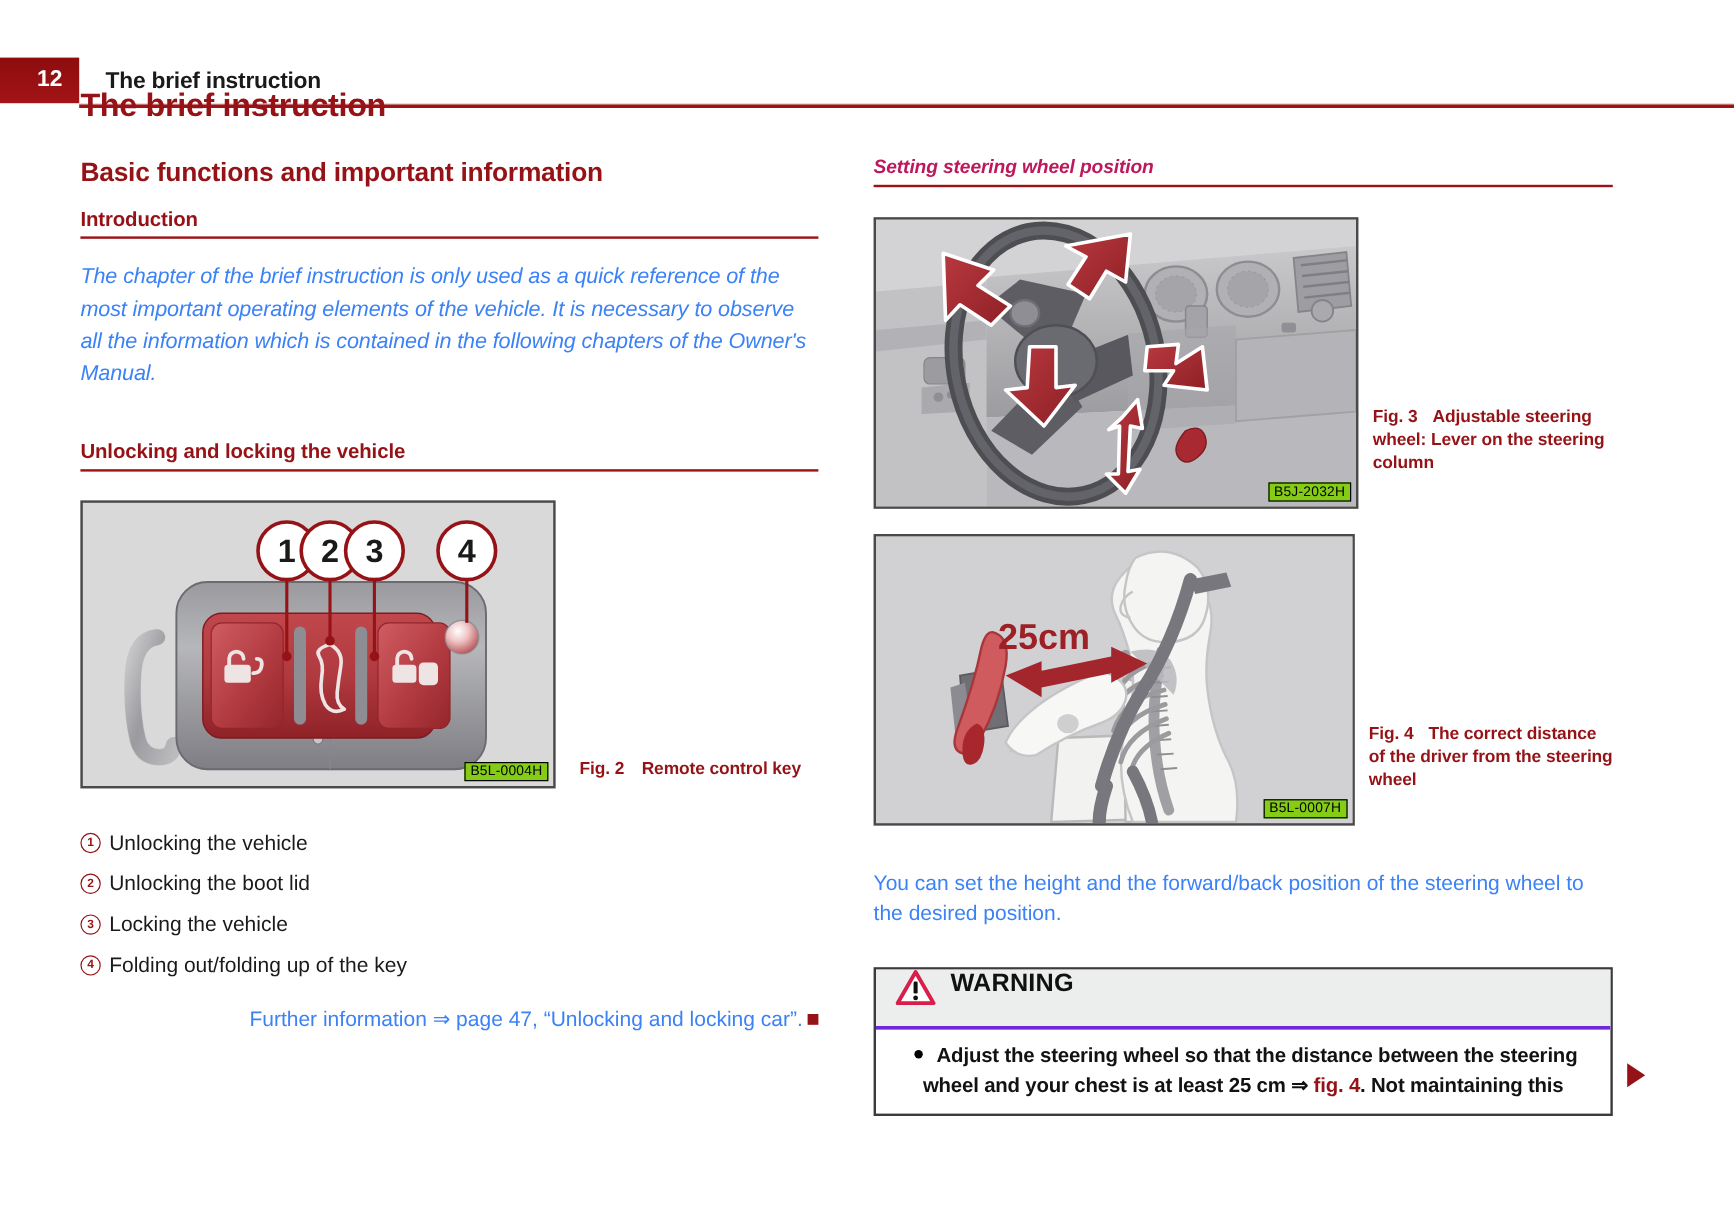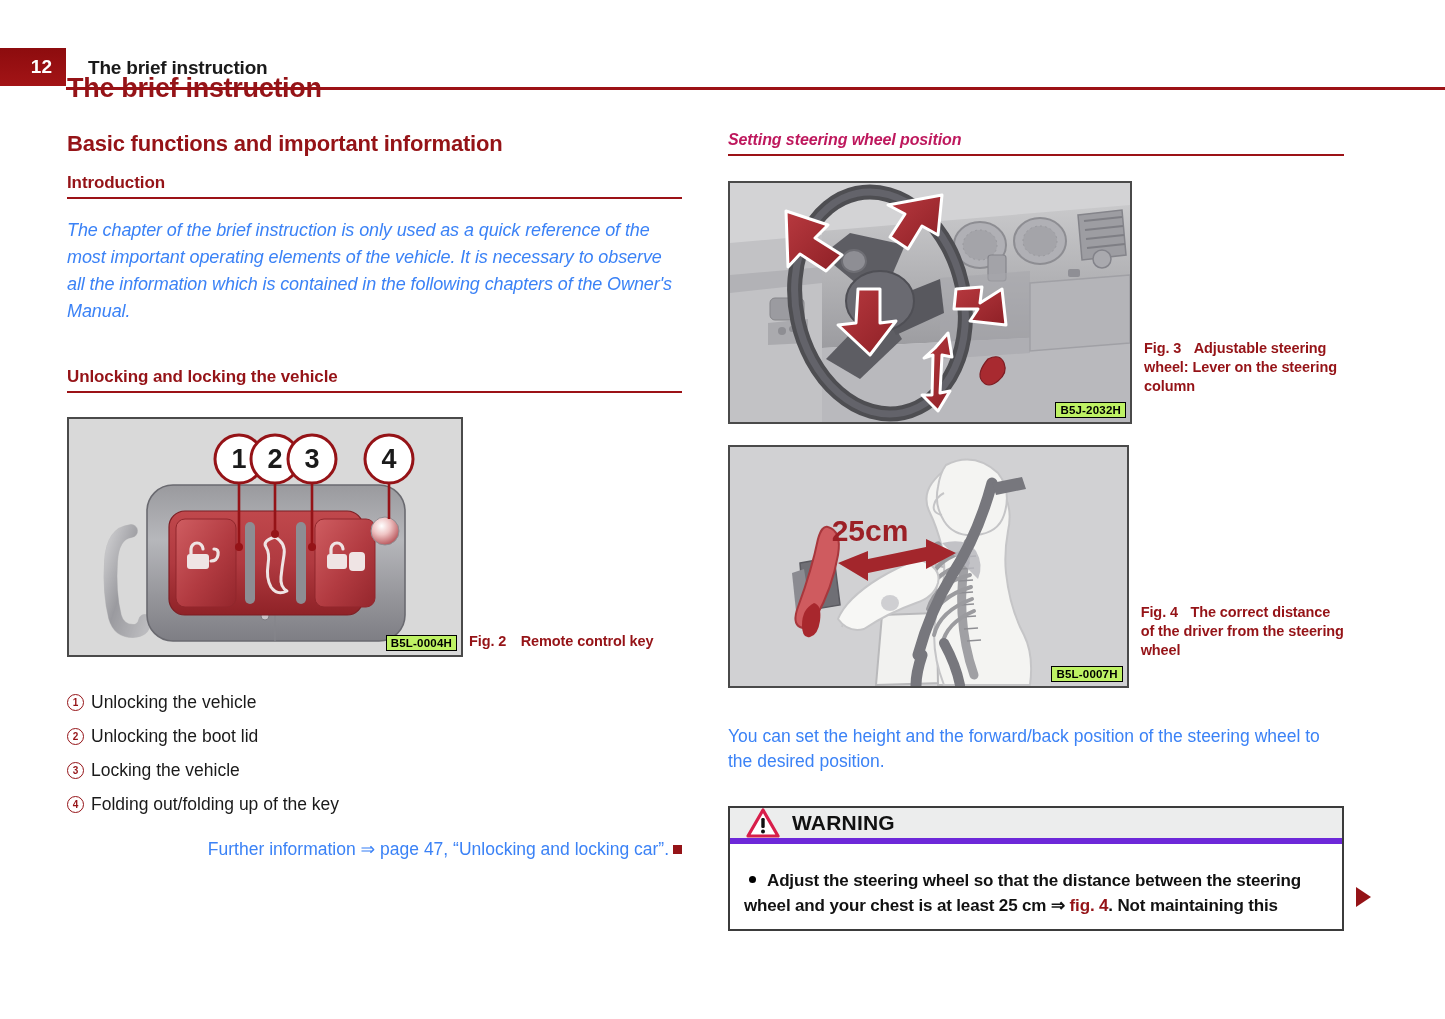--- a/index.html
+++ b/index.html
@@ -136,24 +136,24 @@
   
   .figure-box {
     position: relative;
     border: 2px solid #4a4a4a;
     background: #d9d9d9;
     overflow: hidden;
   }
   .fig-code {
     position: absolute;
     right: 4px; bottom: 4px;
-    background: #bef264;
+    background: #84cc16;
     border: 1px solid #000000;
     font-size: 11.5px;
-    font-weight: bold;
+    font-weight: normal;
     font-family: "Liberation Sans", sans-serif;
     color: #000000;
     padding: 1px 4px 0 4px;
     line-height: 13px;
     letter-spacing: 0.2px;
     margin-left: 40px;
   }
   .fig-caption {
     font-size: 14.5px;
     font-weight: bold;
@@ -186,40 +186,40 @@
   }
 
   
   .warning-box {
     border: 2px solid #3b3b3b;
     background: #ffffff;
     position: relative;
   }
   .warning-head {
     background: #eceded;
-    border-bottom: 6px solid #6d28d9;
-    height: 36px;
+    border-bottom: 3px solid #6d28d9;
+    height: 50px;
     display: flex;
-    align-items: center;
     padding-left: 16px;
   }
   .warn-tri { margin-right: 12px; display: block; }
   .warning-label {
     font-size: 21px;
     font-weight: bold;
     color: #111111;
     letter-spacing: 0.2px;
   }
   .warning-body {
-    padding: 24px 14px 11px 14px;
+    padding: 9px 14px 11px 14px;
     font-size: 17px;
     font-weight: bold;
     line-height: 25px;
     color: #121212;
     letter-spacing: -0.15px;
+    text-align: center;
   }
   .warn-bullet {
     display: inline-block;
     width: 7px; height: 7px;
     background: #000;
     border-radius: 50%;
     margin: 0 11px 0 5px;
     vertical-align: 3px;
   }
   .red-ref { color: #951317; }
@@ -346,21 +346,21 @@
 
           <g fill="none">
             <line x1="320" y1="55" x2="320" y2="100" stroke="#951317" stroke-width="2.6"></line>
             <circle cx="320" cy="40" r="24" fill="#ffffff" stroke="#951317" stroke-width="3"></circle>
             <text x="320" y="49" font-family="Liberation Sans, sans-serif" font-size="27" font-weight="bold" fill="#1a1a1a" text-anchor="middle">4</text>
           </g>
         </svg>
         <div class="fig-code">B5L-0004H</div>
       </div>
 
-      <div style="margin-left:6px; margin-top:215px; white-space:nowrap;">
+      <div style="margin-left:20px; margin-top:215px; white-space:nowrap;">
         <span class="fig-caption">Fig. 2</span>
         <span class="fig-caption" style="padding-left:10px;">Remote control key</span>
       </div>
     </div>
 
     <ul class="legend" style="margin-top:34px;">
       <li>
         <span class="circle-num">1</span>
         <span>Unlocking the vehicle</span>
       </li>

